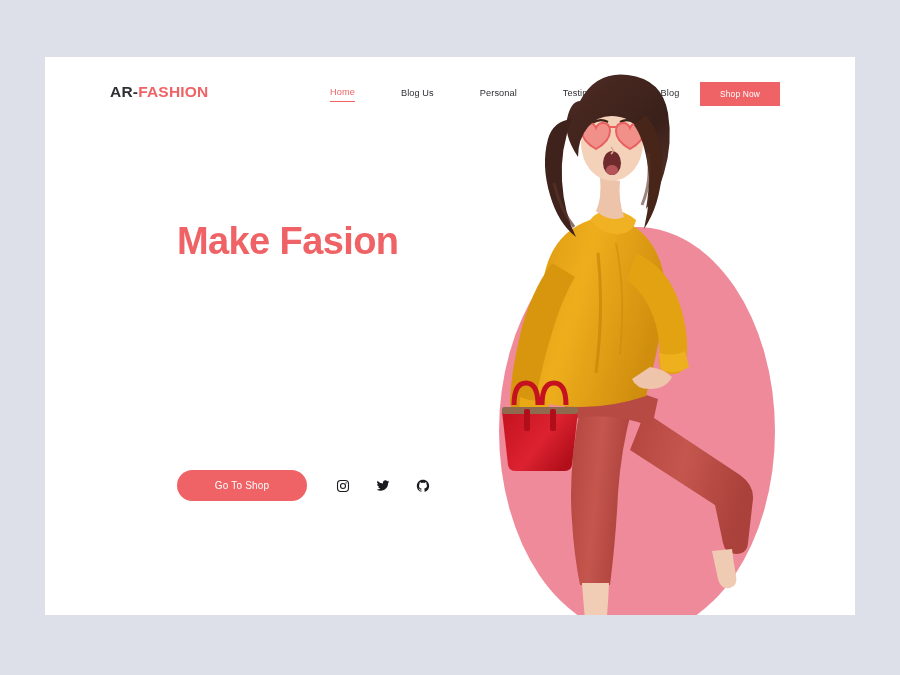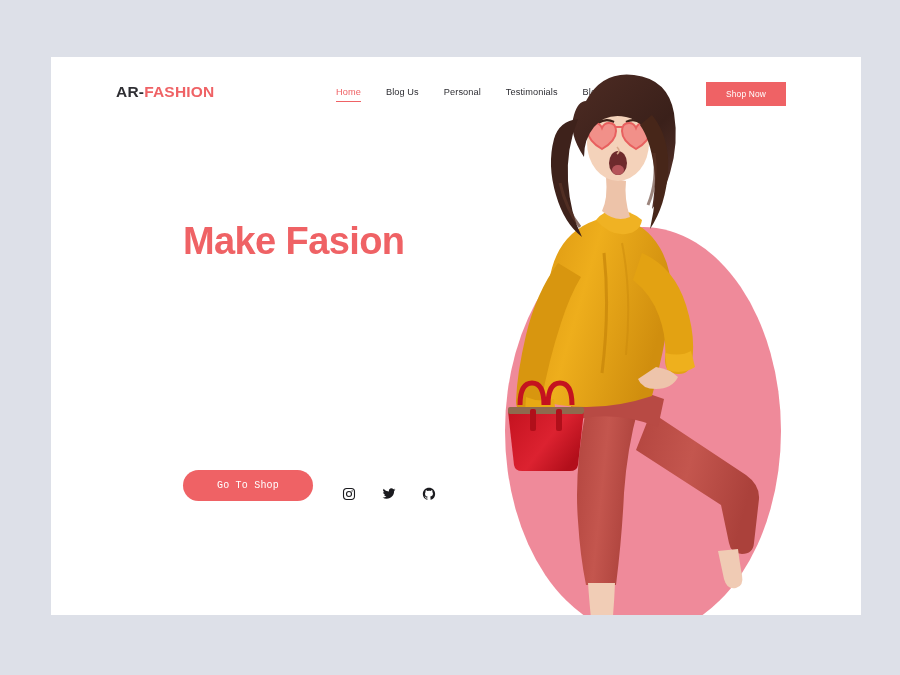--- a/index.html
+++ b/index.html
@@ -18,21 +18,20 @@
 
   
   .page-card {
     position: absolute;
     left: 45px;
     top: 57px;
     width: 810px;
     height: 558px;
     background: #ffffff;
     overflow: hidden;
-    margin-left: 6px;
   }
 
   
   .site-header {
     position: absolute;
     left: 0; top: 0;
     width: 810px;
     height: 70px;
   }
 
@@ -45,22 +44,22 @@
     letter-spacing: 0.2px;
   }
   .logo .logo-dark { color: #2e2e33; }
   .logo .logo-accent { color: #ef6265; }
 
   .main-nav {
     position: absolute;
     left: 285px;
     top: 30px;
     display: flex;
-    align-items: flex-start;
-    gap: 25px;
+    align-items: flex-end;
+    gap: 46px;
   }
 
   .nav-link {
     font-size: 9.2px;
     color: #2e2e33;
     text-decoration: none;
     white-space: nowrap;
     letter-spacing: 0.1px;
     padding-bottom: 4px;
     display: inline-block;
@@ -111,22 +110,21 @@
     width: 268px;
   }
   .hero-paragraph + .hero-paragraph { margin-top: 16px; }
 
   
   .hero-actions {
     position: absolute;
     left: 132px;
     top: 413px;
     display: flex;
-    align-items: flex-end;
-    font-family: Liberation Mono, monospace;
+    align-items: center;
   }
 
   .go-to-shop-btn {
     width: 130px;
     height: 31px;
     border: none;
     border-radius: 16px;
     background: #ef6265;
     color: #ffffff;
     font-family: inherit;

